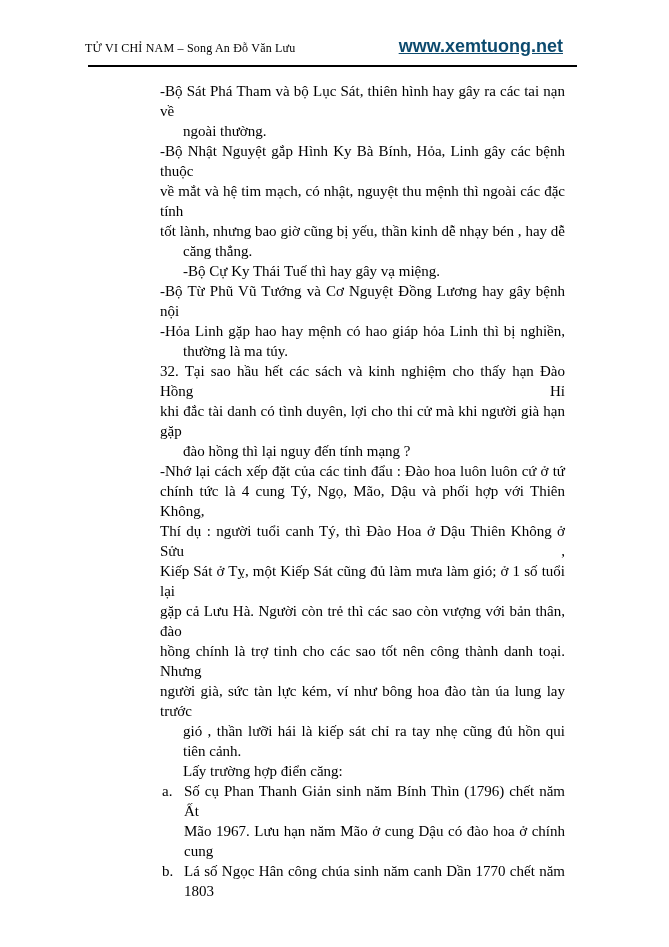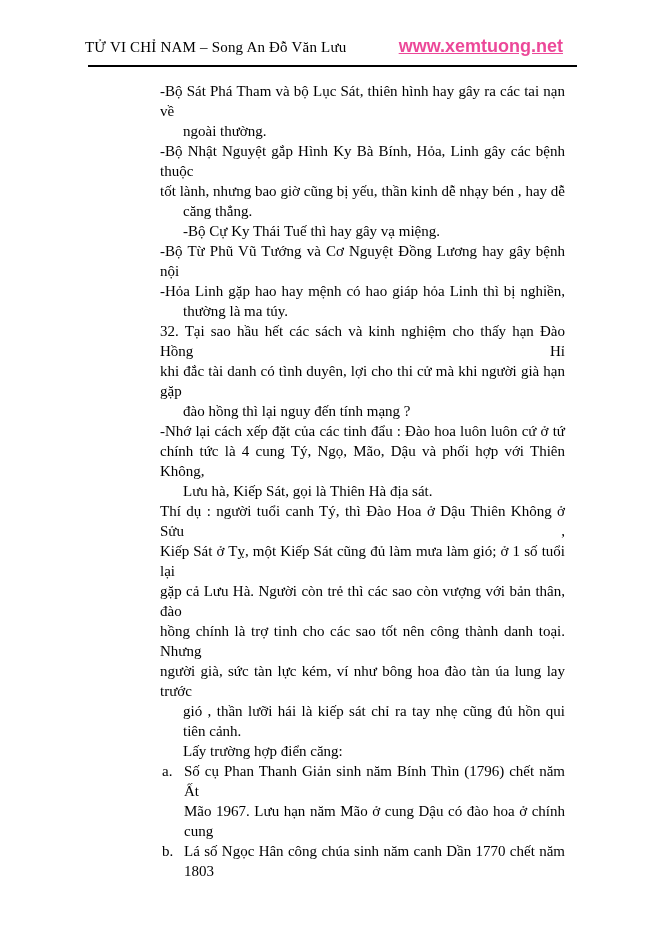--- a/index.html
+++ b/index.html
@@ -16,29 +16,29 @@
     font-family: "Liberation Serif", serif;
     color: #000000;
   }
   .header {
     display: flex;
     justify-content: space-between;
     align-items: baseline;
     margin: 36px 106px 0 85px;
   }
   .title {
-    font-size: 15px;
+    font-size: 12px;
     letter-spacing: 0.2px;
     white-space: nowrap;
   }
   .site-link {
     font-family: "Liberation Sans", sans-serif;
     font-size: 18px;
     font-weight: bold;
-    color: #ec4899;
+    color: #0c4a6e;
     text-decoration: underline;
     white-space: nowrap;
     cursor: pointer;
   }
   .rule {
     margin-left: 88px;
     width: 489px;
     height: 2px;
     background: #000000;
     margin-top: 8px;
@@ -77,20 +77,21 @@
     <a class="site-link">www.xemtuong.net</a>
   </div>
   <div class="rule"></div>
   <div class="content" id="content">
       <div class="para justify">
         <div class="line">-Bộ Sát Phá Tham và bộ Lục Sát, thiên hình hay gây ra các tai nạn về</div>
         <div class="line last">ngoài thường.</div>
       </div>
       <div class="para justify">
         <div class="line">-Bộ Nhật Nguyệt gắp Hình Ky Bà Bính, Hỏa, Linh gây các bệnh thuộc</div>
+        <div class="line">về mắt và hệ tim mạch, có nhật, nguyệt thu mệnh thì ngoài các đặc tính</div>
         <div class="line">tốt lành, nhưng bao giờ cũng bị yếu, thần kinh dễ nhạy bén , hay dễ</div>
         <div class="line last">căng thẳng.</div>
       </div>
       <div class="para justify">
         <div class="line last">-Bộ Cự Ky Thái Tuế thì hay gây vạ miệng.</div>
       </div>
       <div class="para justify">
         <div class="line">-Bộ Từ Phũ Vũ Tướng và Cơ Nguyệt Đồng Lương hay gây bệnh nội</div>
       </div>
       <div class="para justify">
@@ -98,21 +99,20 @@
         <div class="line last">thường là ma túy.</div>
       </div>
       <div class="para justify">
         <div class="line">32. Tại sao hầu hết các sách và kinh nghiệm cho thấy hạn Đào Hồng Hỉ</div>
         <div class="line">khi đắc tài danh có tình duyên, lợi cho thi cử mà khi người già hạn gặp</div>
         <div class="line last">đào hồng thì lại nguy đến tính mạng ?</div>
       </div>
       <div class="para justify">
         <div class="line">-Nhớ lại cách xếp đặt của các tinh đẩu : Đào hoa luôn luôn cứ ở tứ</div>
         <div class="line">chính tức là 4 cung Tý, Ngọ, Mão, Dậu và phối hợp với Thiên Không,</div>
-        <div class="line last">Lưu hà, Kiếp Sát, gọi là Thiên Hà địa sát.</div>
       </div>
       <div class="para justify">
         <div class="line">Thí dụ : người tuổi canh Tý, thì Đào Hoa ở Dậu Thiên Không ở Sửu ,</div>
         <div class="line">Kiếp Sát ở Tỵ, một Kiếp Sát cũng đủ làm mưa làm gió; ở 1 số tuổi lại</div>
         <div class="line">gặp cả Lưu Hà. Người còn trẻ thì các sao còn vượng với bản thân, đào</div>
         <div class="line">hồng chính là trợ tinh cho các sao tốt nên công thành danh toại. Nhưng</div>
         <div class="line">người già, sức tàn lực kém, ví như bông hoa đào tàn úa lung lay trước</div>
         <div class="line last">gió , thần lưỡi hái là kiếp sát chỉ ra tay nhẹ cũng đủ hồn qui tiên cảnh.</div>
       </div>
       <div class="para justify">

